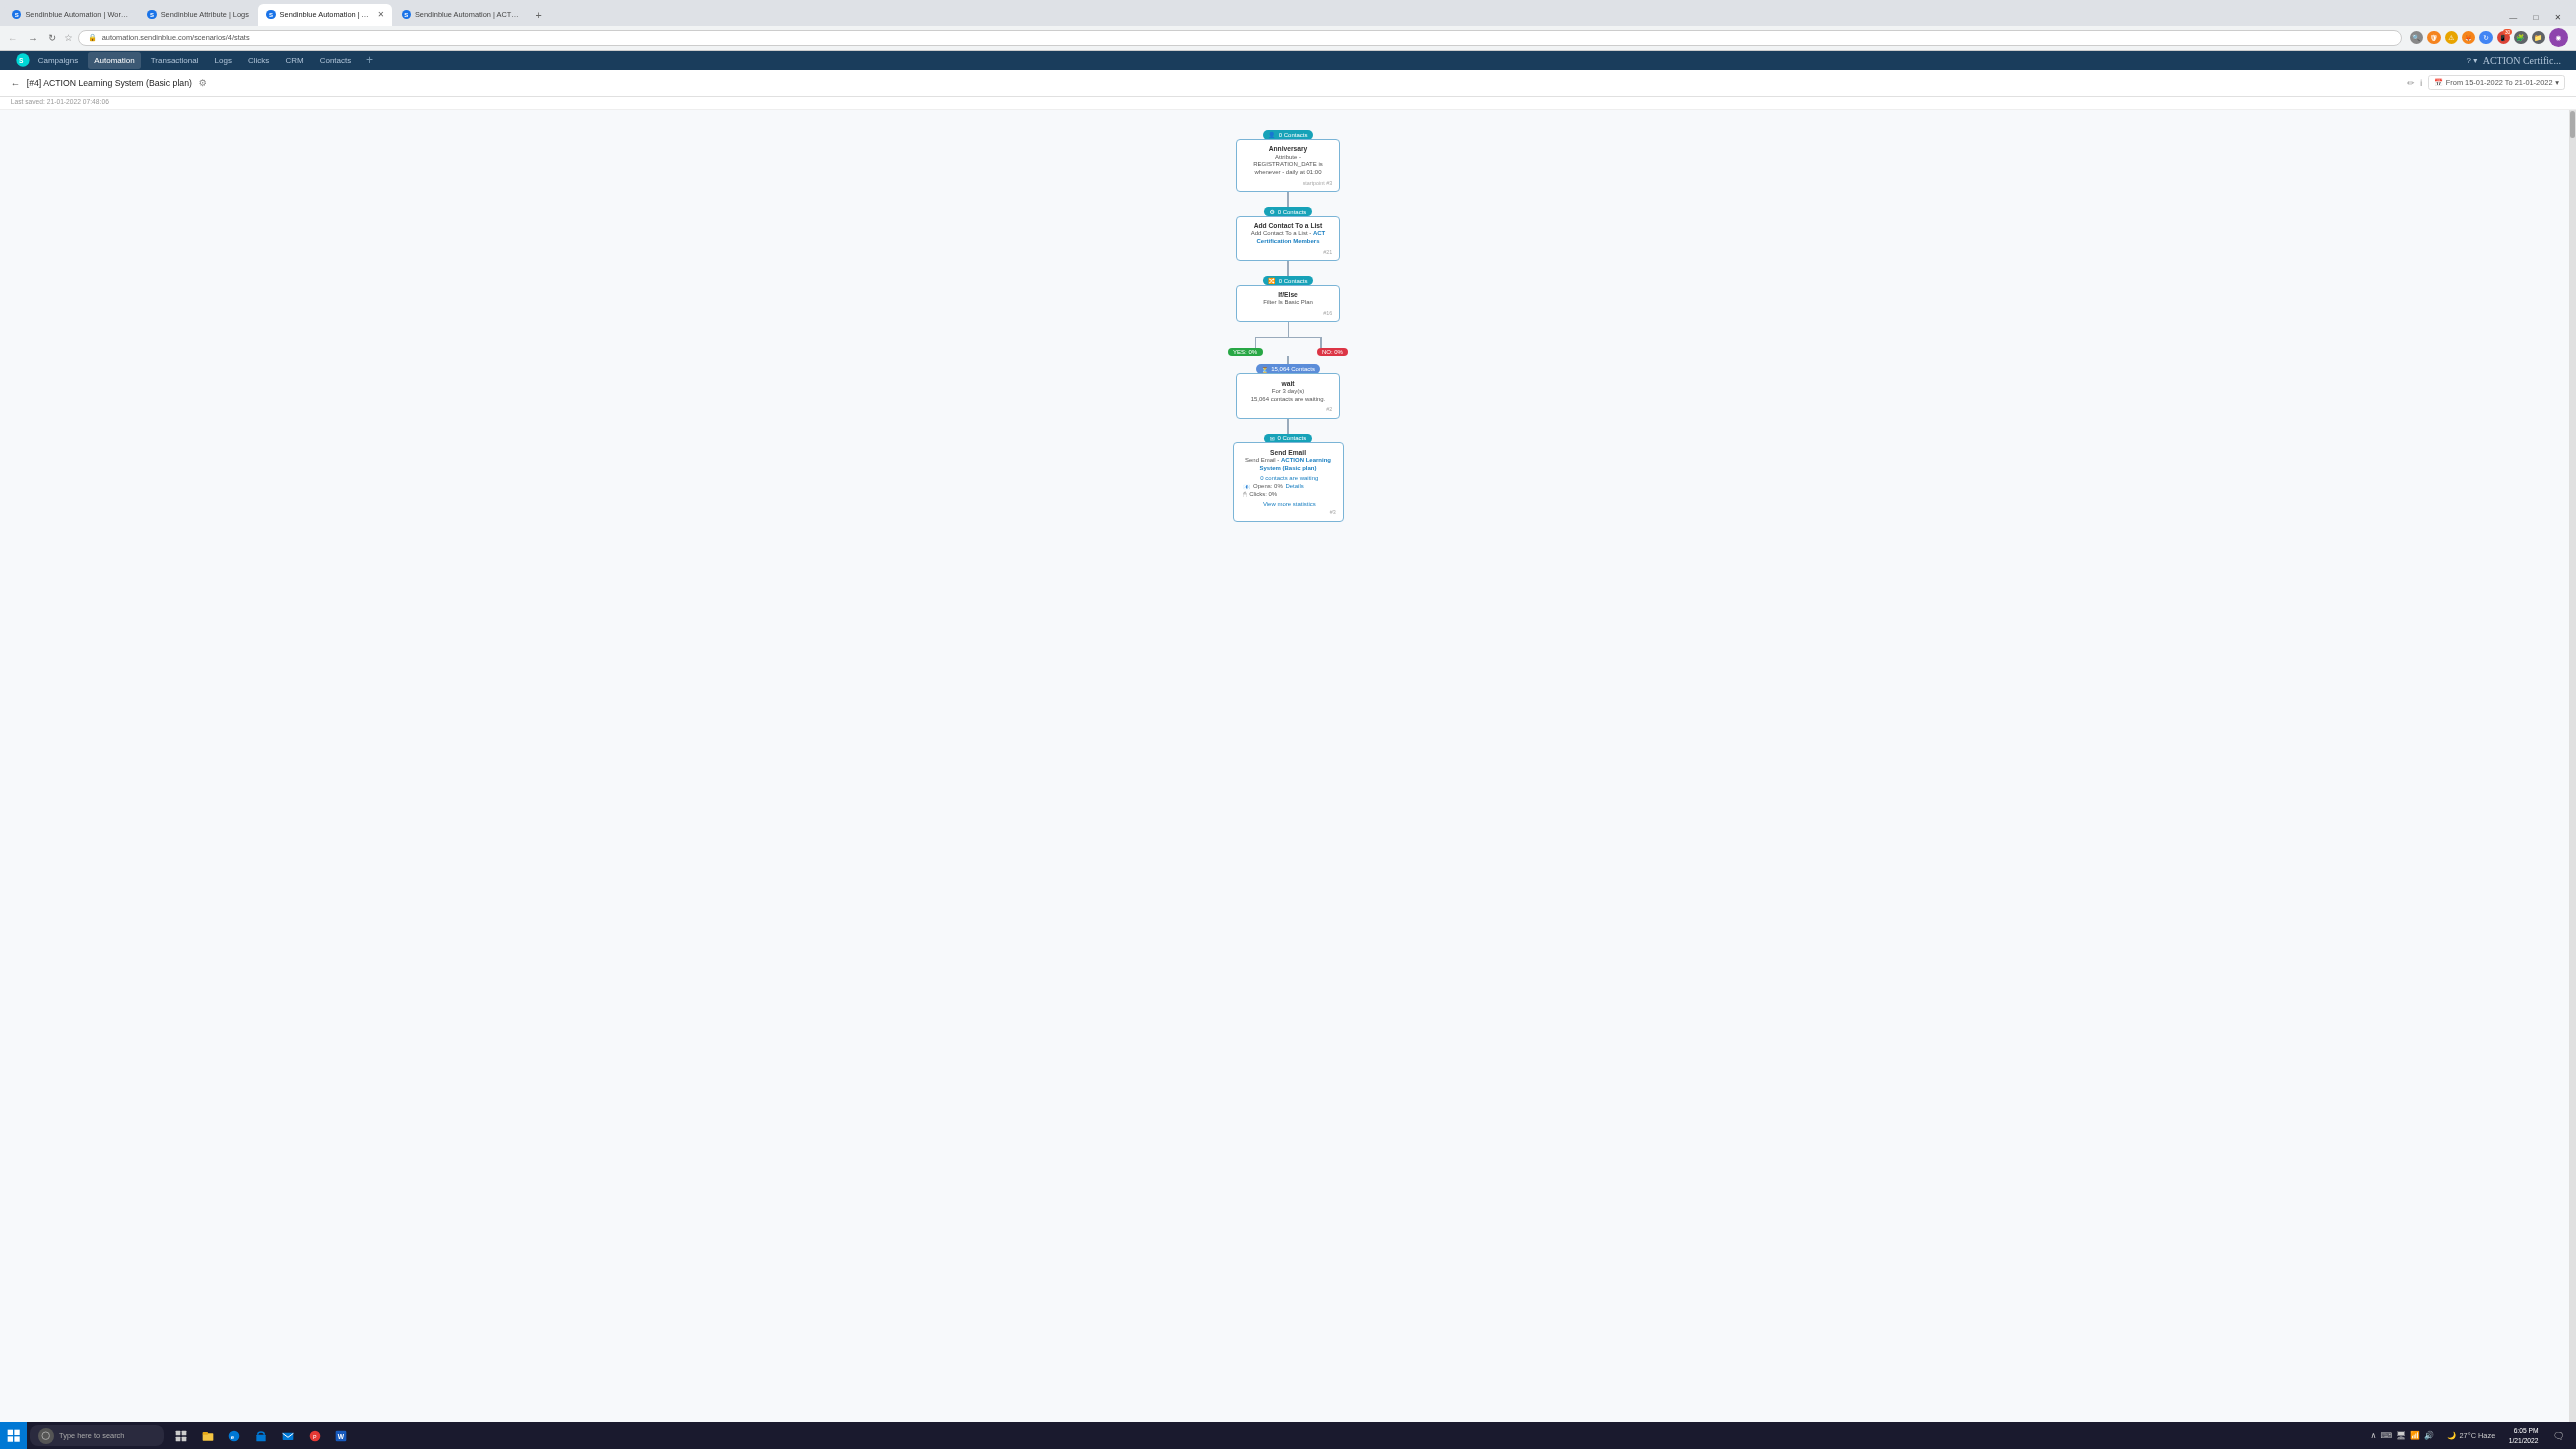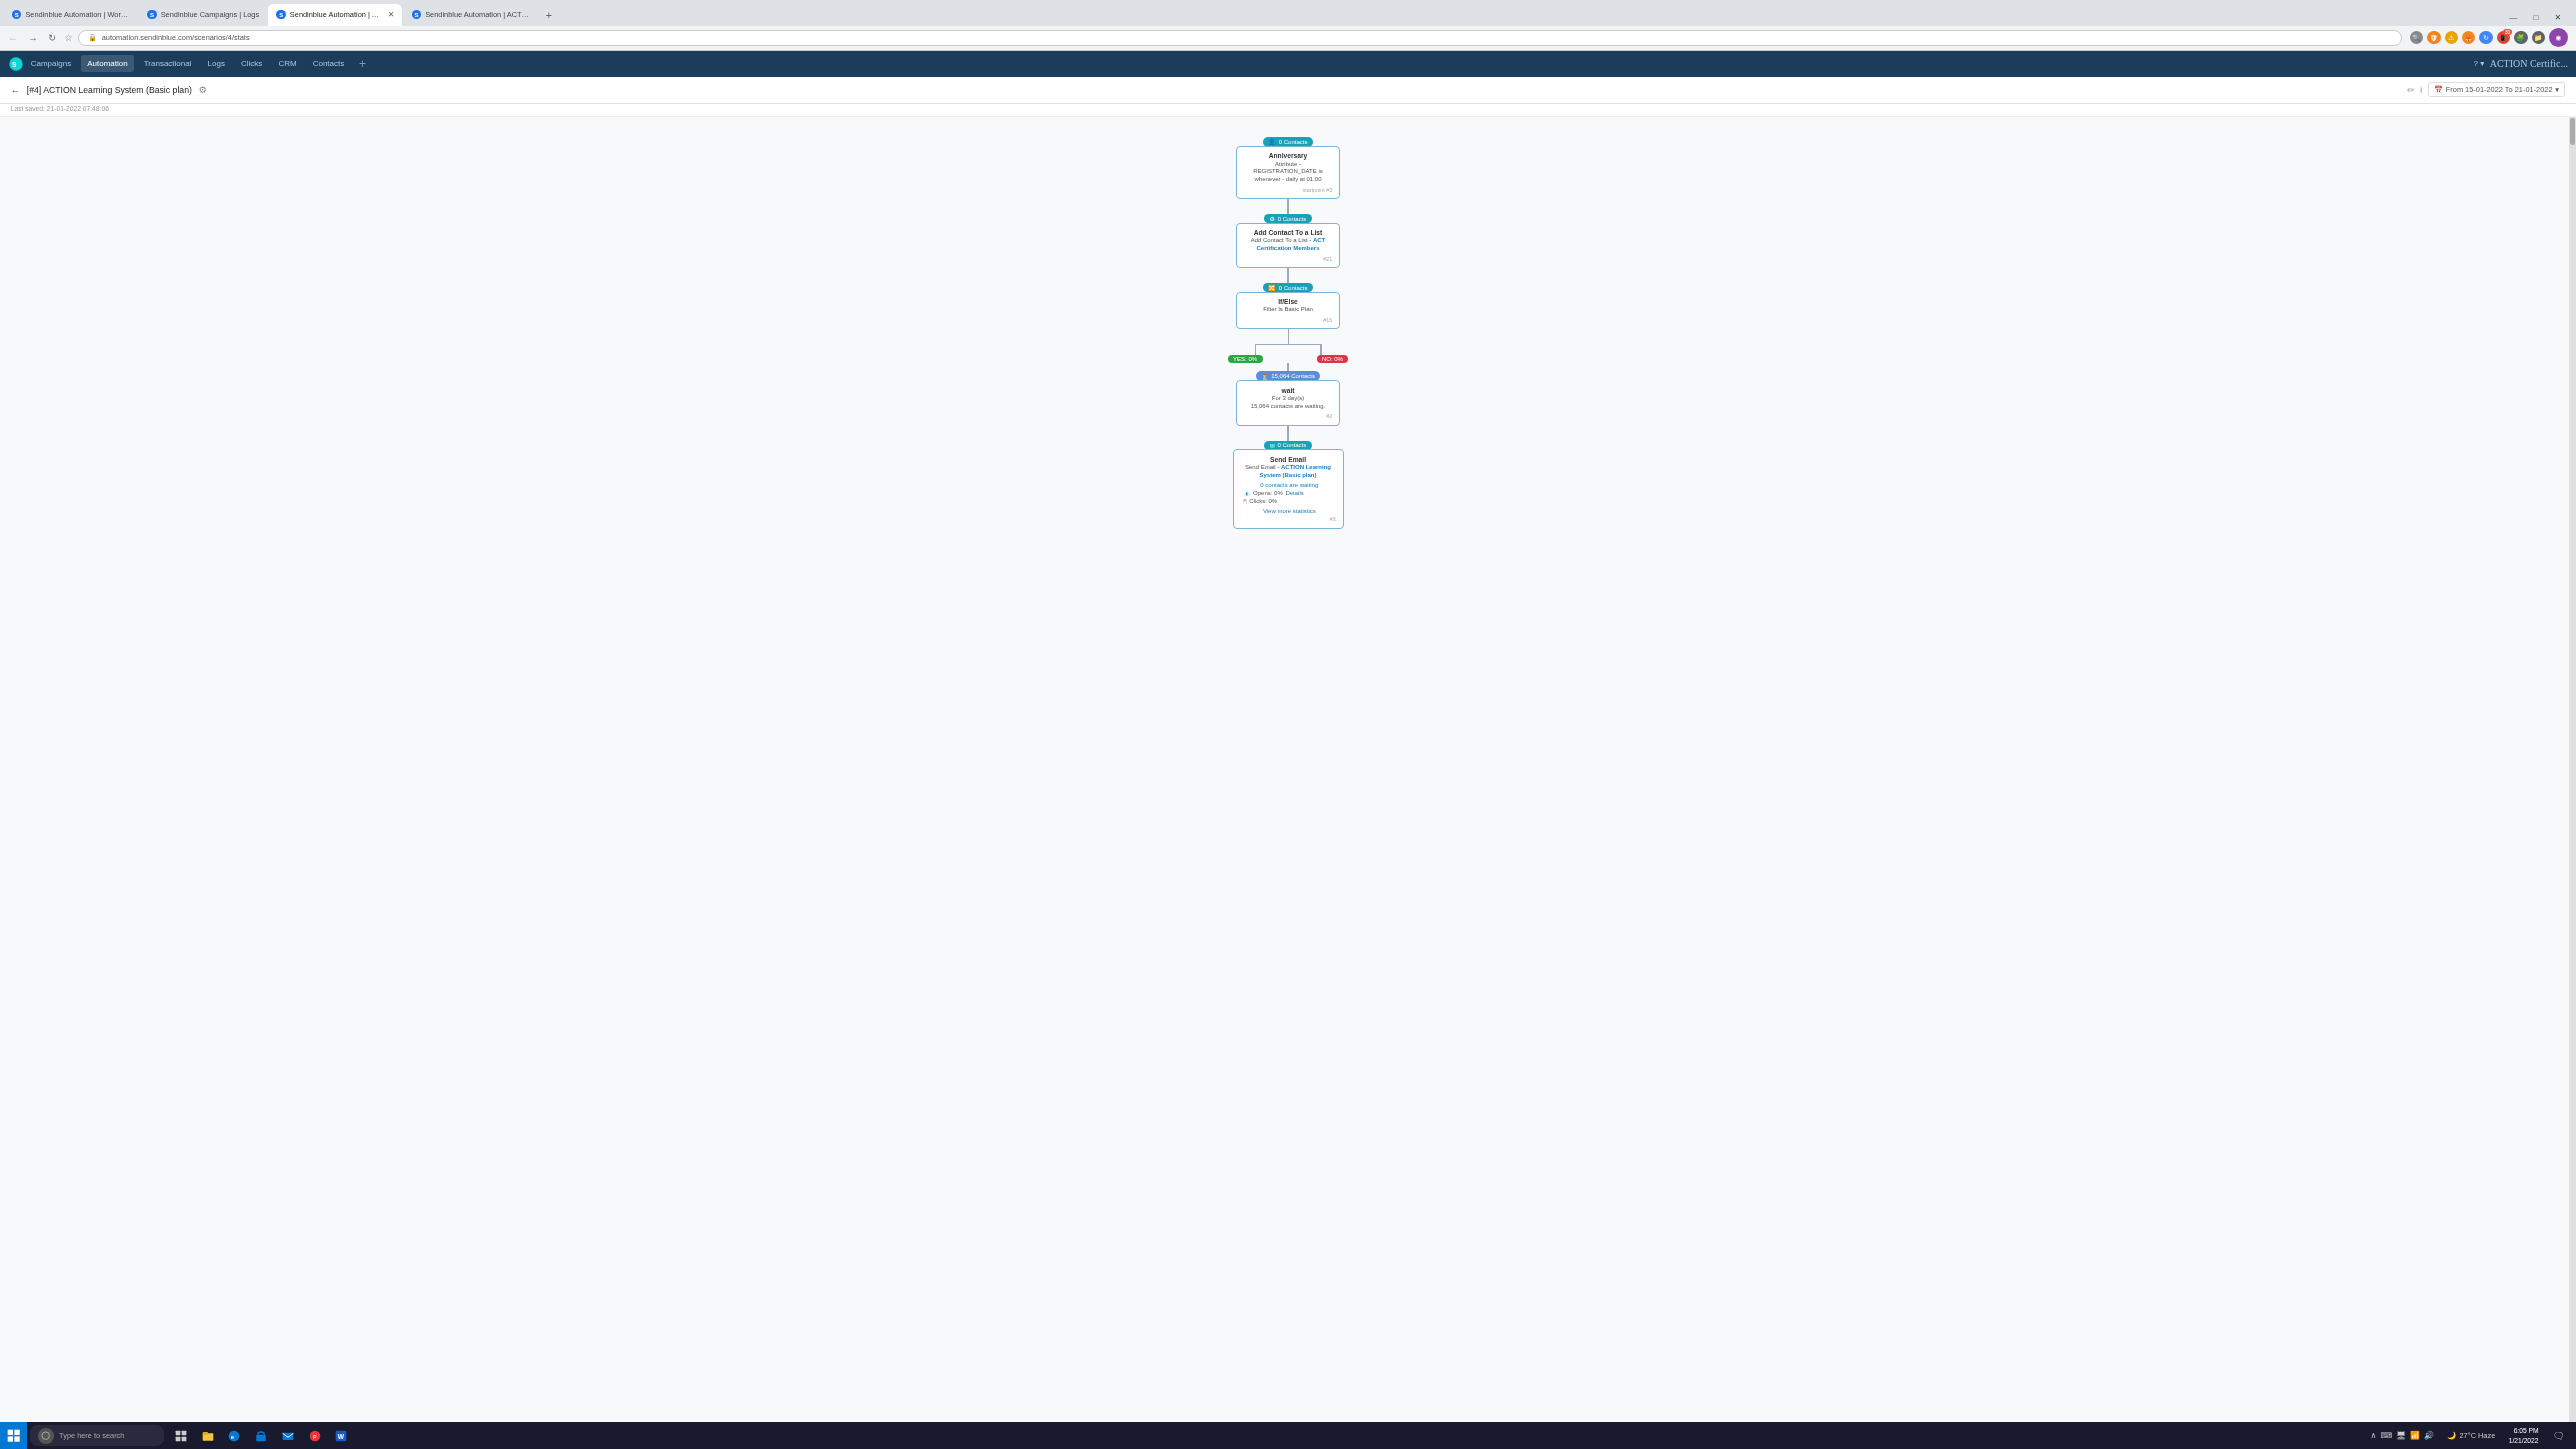--- a/index.html
+++ b/index.html
@@ -21,21 +21,21 @@
     .nav-arrow { font-size: 9.4px; color: #666; cursor: pointer; padding: 2.7px; }
     .nav-arrow.disabled { color: #bbb; }
     .nav-reload { font-size: 9.4px; color: #666; cursor: pointer; padding: 2.7px; }
     .address-bar { flex: 1; background: #fff; border: 0.7px solid #ccc; border-radius: 13.4px; padding: 2.7px 9.4px; font-size: 8px; color: #333; display: flex; align-items: center; gap: 4px; }
     .address-bar span { font-size: 7.4px; color: #555; }
     .address-lock { font-size: 8px; color: #555; }
     .browser-ext-area { display: flex; align-items: center; gap: 4px; padding: 0 2.7px; }
     .ext-icon { width: 13.4px; height: 13.4px; border-radius: 50%; background: #888; display: flex; align-items: center; justify-content: center; font-size: 6.7px; color: #fff; cursor: pointer; }
 
     
-    .app-navbar { background: #1a3d5c; display: flex; align-items: center; padding: 0 8px; height: 26px; flex-shrink: 0; }
+    .app-navbar { background: #1a3d5c; display: flex; align-items: center; padding: 0 15px; height: 19px; flex-shrink: 0; }
     .nav-items { display: flex; gap: 2.7px; align-items: center; flex: 1; }
     .nav-item { color: #b0c4d8; font-size: 8px; padding: 4px 6.7px; cursor: pointer; border-radius: 2.7px; }
     .nav-item.active { color: #fff; background: rgba(255,255,255,0.15); }
     .nav-plus { color: #7a9bb5; font-size: 12px; cursor: pointer; padding: 2.7px 5.4px; }
     .nav-right { display: flex; align-items: center; gap: 5.4px; }
     .nav-help { color: #b0c4d8; font-size: 8px; cursor: pointer; }
     .nav-account { color: #b0c4d8; font-size: 10px; cursor: pointer; font-family: Liberation Serif, serif; }
 
     
     .page-header { background: #fff; border-bottom: 0.7px solid #e0e0e0; padding: 5.4px 10.7px; display: flex; align-items: center; gap: 6.7px; flex-shrink: 0; }
@@ -103,21 +103,21 @@
 <body>
 
 <div class="browser-chrome">
   <div class="tab-bar">
     <div class="tab">
       <div class="tab-icon" style="background:#1a73e8;border-radius:50%;display:flex;align-items:center;justify-content:center;color:#fff;font-size:6px;font-weight:700;">S</div>
       <span class="tab-title">Sendinblue Automation | Workflows</span>
     </div>
     <div class="tab">
       <div class="tab-icon" style="background:#1a73e8;border-radius:50%;display:flex;align-items:center;justify-content:center;color:#fff;font-size:6px;font-weight:700;">S</div>
-      <span class="tab-title">Sendinblue Campaigns | Logs</span>
+      <span class="tab-title">Sendinblue Attribute | Logs</span>
     </div>
     <div class="tab active">
       <div class="tab-icon" style="background:#1a73e8;border-radius:50%;display:flex;align-items:center;justify-content:center;color:#fff;font-size:6px;font-weight:700;">S</div>
       <span class="tab-title">Sendinblue Automation | ACTION...</span>
       <span class="tab-close">✕</span>
     </div>
     <div class="tab">
       <div class="tab-icon" style="background:#1a73e8;border-radius:50%;display:flex;align-items:center;justify-content:center;color:#fff;font-size:6px;font-weight:700;">S</div>
       <span class="tab-title">Sendinblue Automation | ACTION Lea...</span>
     </div>

